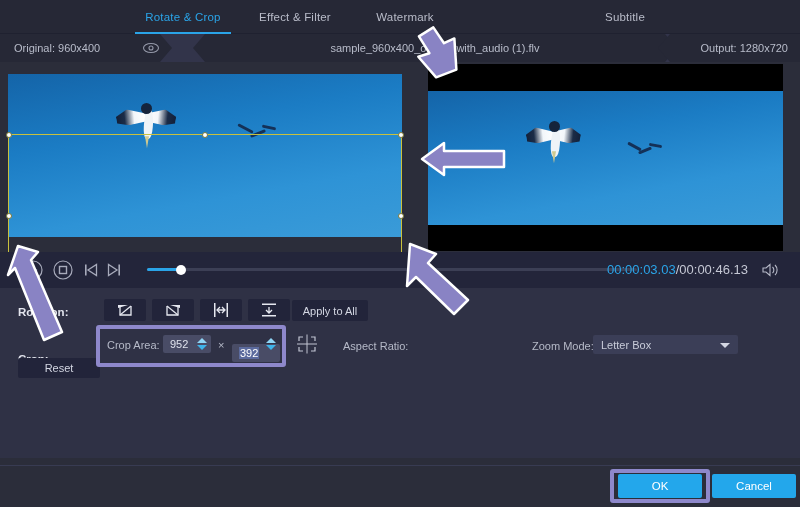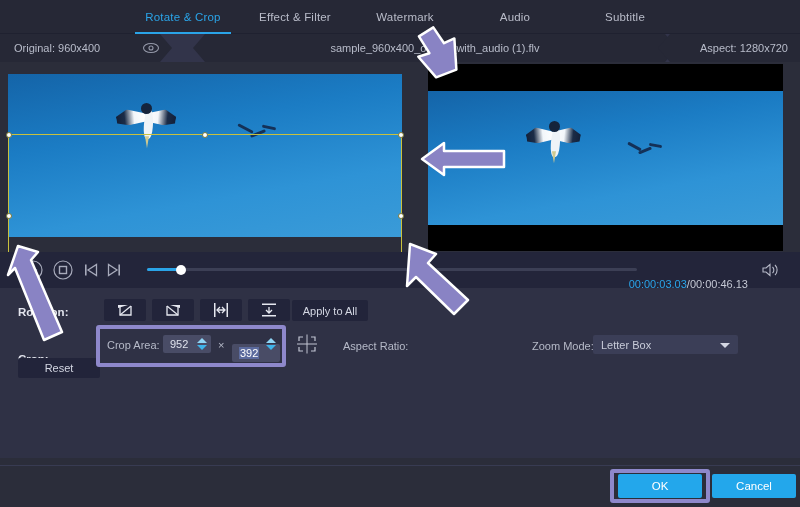--- a/index.html
+++ b/index.html
@@ -136,21 +136,21 @@
     position: absolute; left: 0; top: 252px; width: 800px; height: 36px;
     background: #23253a;
   }
   .pbtn { position: absolute; top: 7px; width: 22px; height: 22px; cursor: pointer; }
   .seek {
     position: absolute; left: 147px; top: 16px; width: 490px; height: 3px;
     background: #3c3f55; border-radius: 2px;
   }
   .seek-fill { position: absolute; left: 0; top: 0; width: 34px; height: 3px; background: #2aa4e8; border-radius: 2px; }
   .seek-knob { position: absolute; left: 29px; top: -3.5px; width: 10px; height: 10px; background: #fff; border-radius: 50%; }
-  .timecode { position: absolute; right: 52px; top: 26px; font-size: 11px; color: #c5c8d4; }
+  .timecode { position: absolute; right: 52px; top: 10px; font-size: 13px; color: #c5c8d4; }
   .timecode .cur { color: #2aa4e8; }
   .volwrap { position: absolute; right: 20px; top: 9px; width: 20px; height: 18px; cursor: pointer; }
 
   
   .controls {
     position: absolute; left: 0; top: 288px; width: 800px; height: 170px;
     background: #2f3145;
   }
   .ctl-label { position: absolute; font-size: 11.5px; color: #e3e5ee; font-weight: bold; }
   .lbl-rotation { left: 18px; top: 306px; }
@@ -238,43 +238,40 @@
     <div class="tab" style="left:240px;width:110px">
       <span>Effect &amp; Filter</span>
     </div>
     <div class="tab active" style="left:128px;width:110px">
       <span>Rotate &amp; Crop</span>
       <span class="underline"></span>
     </div>
     <div class="tab" style="left:355px;width:100px">
       <span>Watermark</span>
     </div>
-    <div class="tab" style="left:470px;width:90px">
-      <span>Audio</span>
-    </div>
     <div class="tab" style="left:580px;width:90px">
       <span>Subtitle</span>
     </div>
   </div>
 
   <div class="infobar">
     <div class="infochip chip-left">
       <span class="info-text">Original: 960x400</span>
     </div>
     <div class="eye-wrap">
       <svg width="18" height="16" viewBox="0 0 18 16">
         <ellipse cx="9" cy="8" rx="7.5" ry="4.5" fill="none" stroke="#9498a8" stroke-width="1.1"></ellipse>
         <circle cx="9" cy="8" r="2" fill="none" stroke="#9498a8" stroke-width="1.1"></circle>
       </svg>
     </div>
     <div class="infochip chip-mid">
       <span class="info-text">sample_960x400_ocean_with_audio (1).flv</span>
     </div>
     <div class="infochip chip-right">
-      <span class="info-text">Aspect: 1280x720</span>
+      <span class="info-text">Output: 1280x720</span>
     </div>
   </div>
 
   <div class="stage">
 
     <div class="pane-left">
       <div class="video vid-left">
         <div class="bird-main" style="left:26%;top:10%;width:72px;height:62px;">
           <div class="wingL"></div>
           <div class="wingR"></div>

